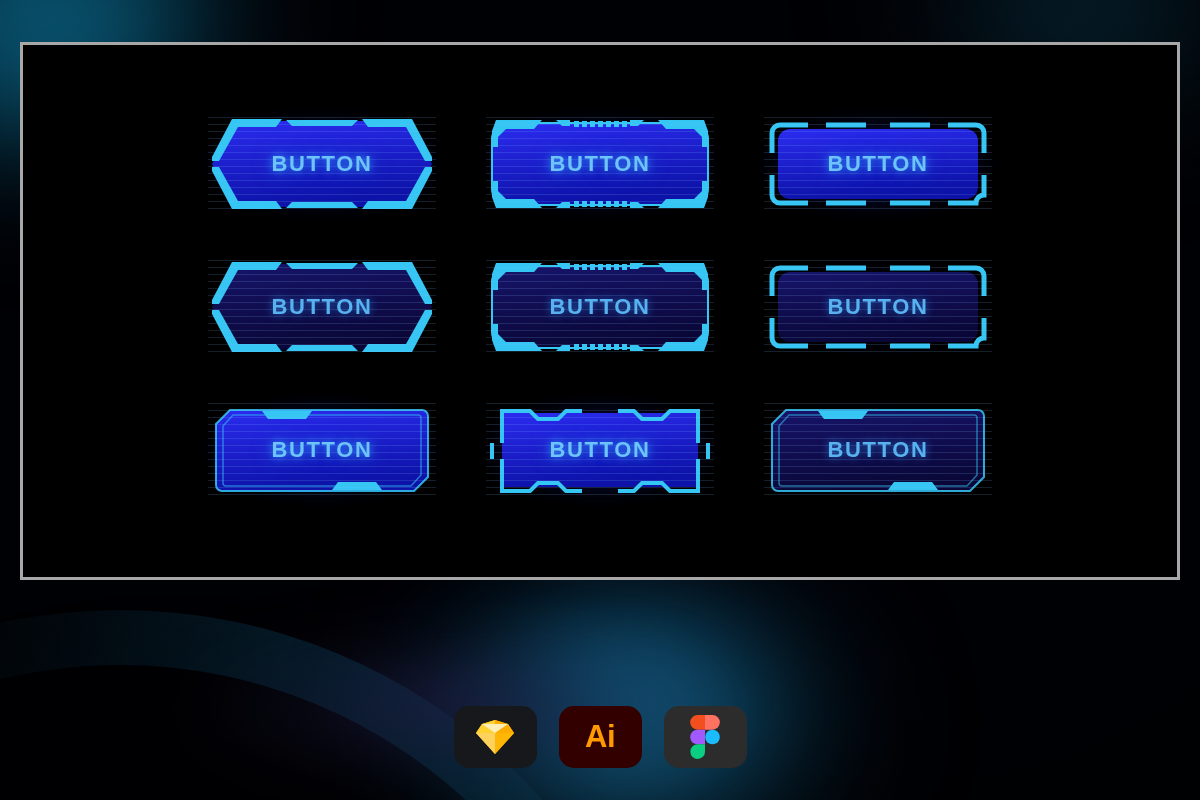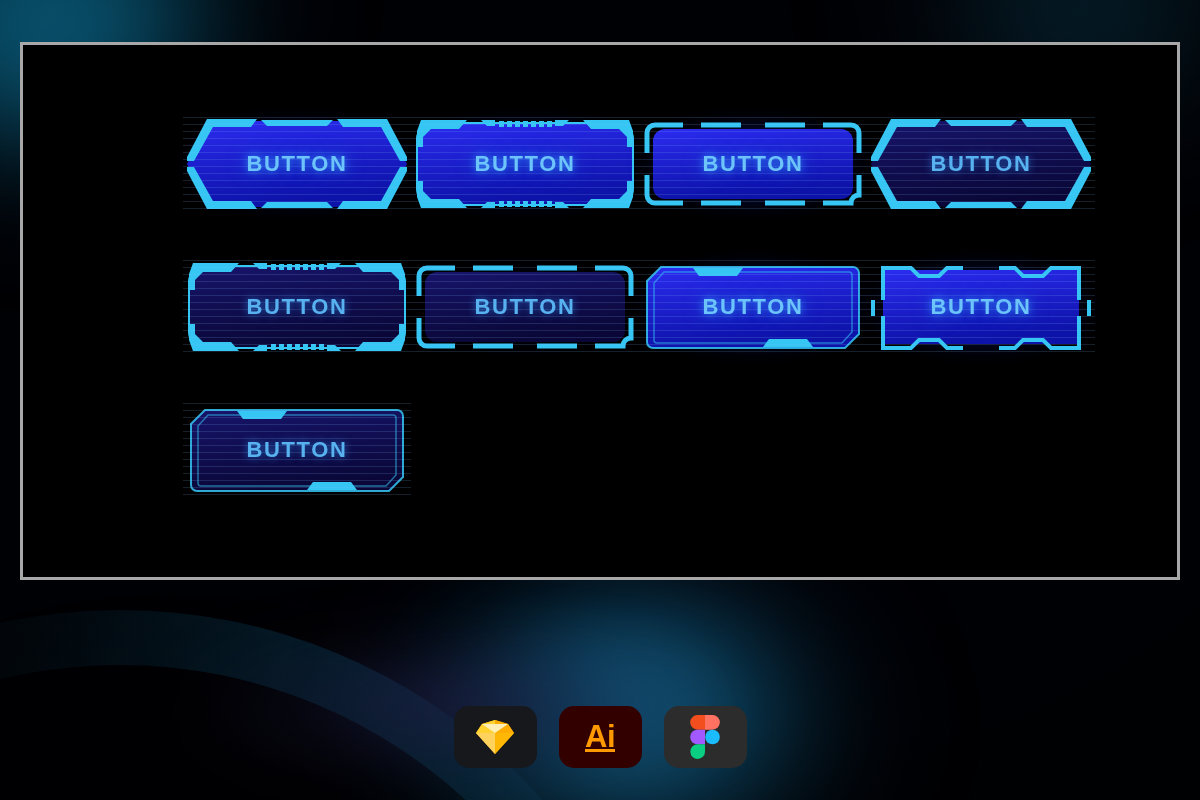--- a/index.html
+++ b/index.html
@@ -33,21 +33,21 @@
           background:radial-gradient(ellipse 95% 85% at 50% 45%, rgba(0,0,0,0) 38%, rgba(0,0,0,0.72) 100%); }
 
   
   #panel {
     position:absolute; left:20px; top:42px; width:1160px; height:538px;
     background:#000000; border:3px solid #a8a8a8;
   }
   #grid {
     position:absolute; left:0; top:0; width:100%; height:100%;
     display:grid;
-    grid-template-columns:repeat(4,1fr);
+    grid-template-columns:repeat(3,1fr);
     grid-template-rows:repeat(3,1fr);
     padding:48px 160px 56px 160px;
     border-radius:28px;
   }
   .cell { display:flex; align-items:center; justify-content:center; }
 
   
   .btn { position:relative; width:228px; height:94px; }
   .btn svg { position:absolute; left:0; top:0; width:228px; height:94px; overflow:visible; }
   .btn .label {
@@ -69,21 +69,21 @@
     background:radial-gradient(ellipse at 50% 50%, #1b3df0 0%, rgba(20,40,200,0.42) 52%, rgba(0,0,0,0) 78%);
   }
   .btn.dark .glowfx { opacity:.30; background:radial-gradient(ellipse at 50% 50%, #1622a8 0%, rgba(12,20,120,0.3) 55%, rgba(0,0,0,0) 80%); }
 
   
   #dock { position:absolute; left:0; top:706px; width:1200px; height:64px;
           display:flex; justify-content:center; gap:22px; }
   .appicon { width:83px; height:62px; border-radius:15px; position:relative;
              display:flex; align-items:center; justify-content:center;
              font-weight:bold; font-size:31px; letter-spacing:-.5px;
-             font-family:"Liberation Sans", sans-serif;text-decoration:underline; }
+             font-family:"Liberation Sans", sans-serif; }
   .ic-sketch { background:#17181b; }
   .ic-ai { background:#330000; color:#ff9a00; }
   .ic-xd { background:#470137; color:#ff61f6; }
   .ic-figma { background:#2c2c2c; }
 </style>
 </head>
 <body>
 
 <div id="bg">
   <div class="arc arc-a"></div>

